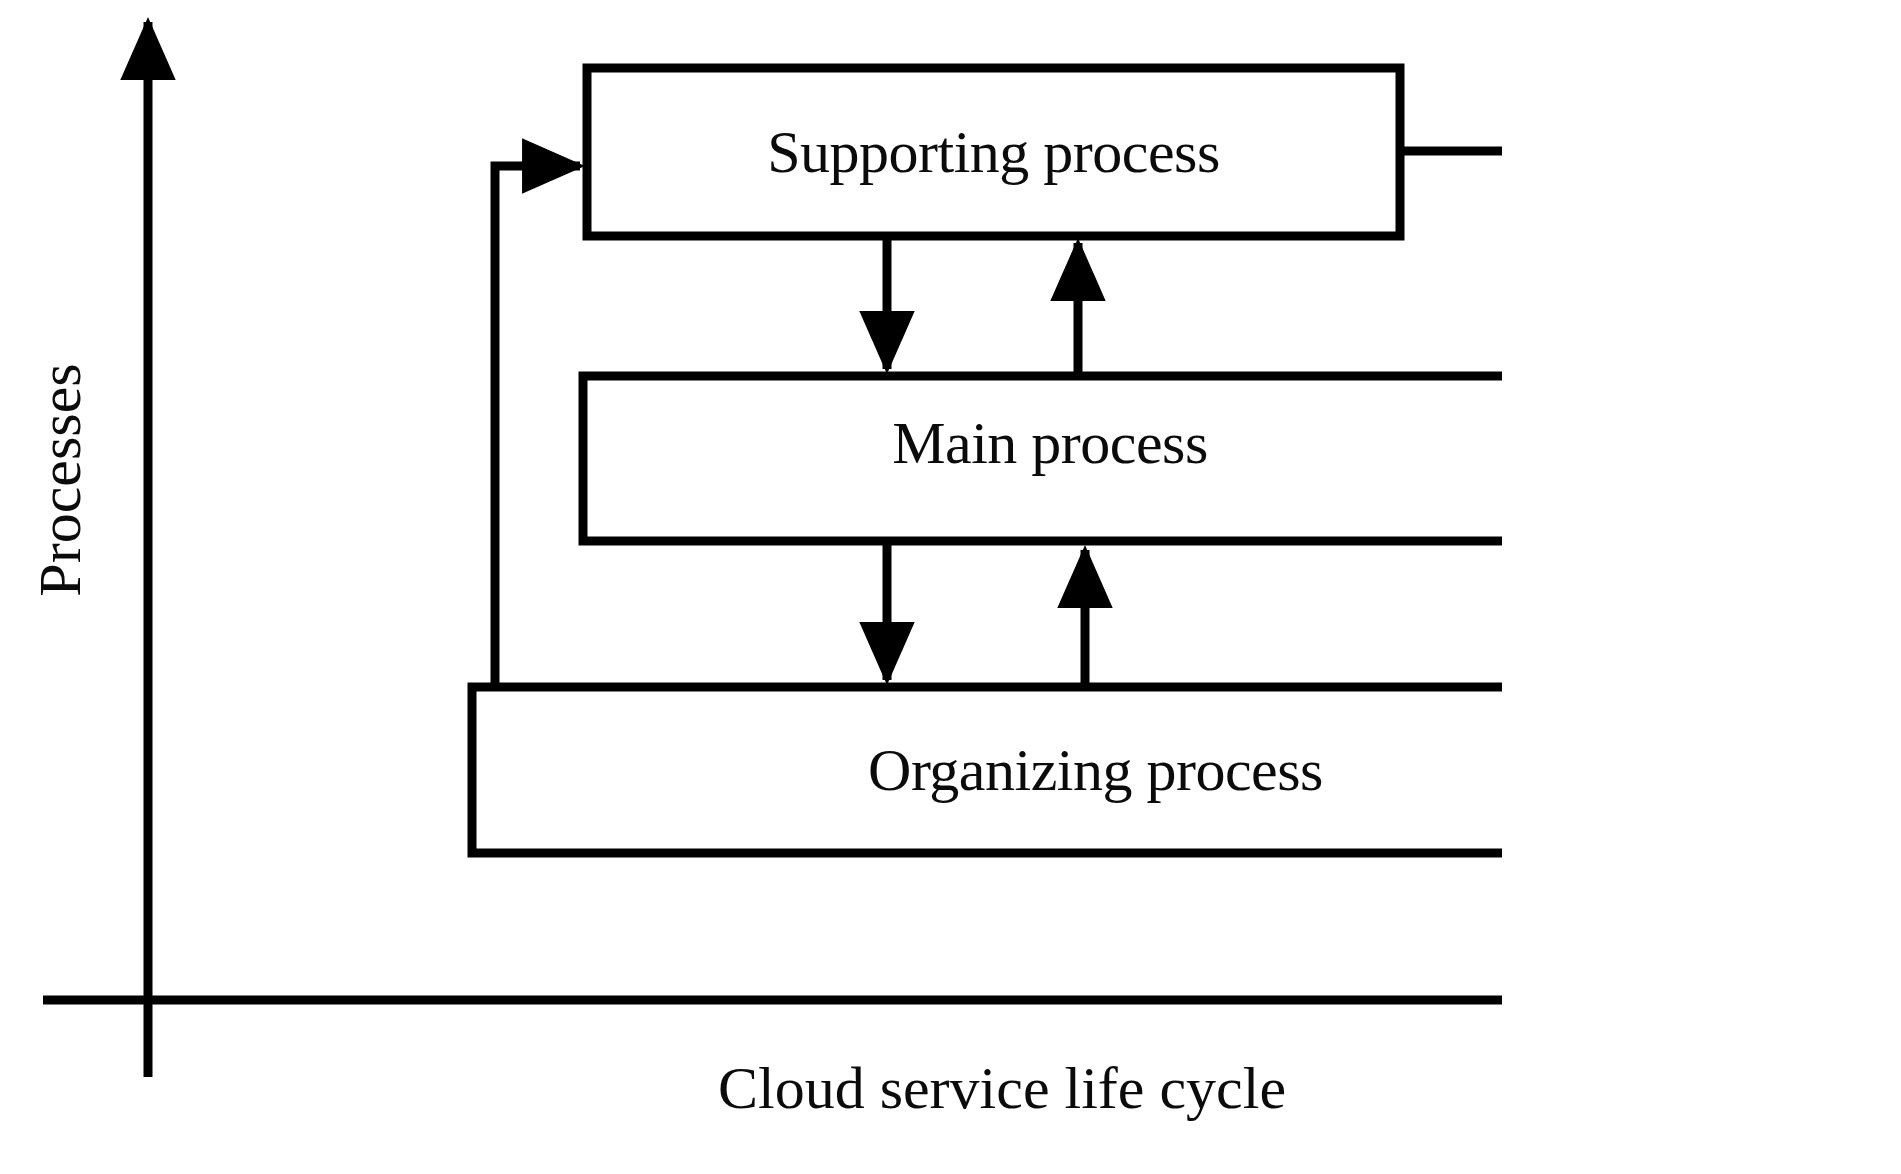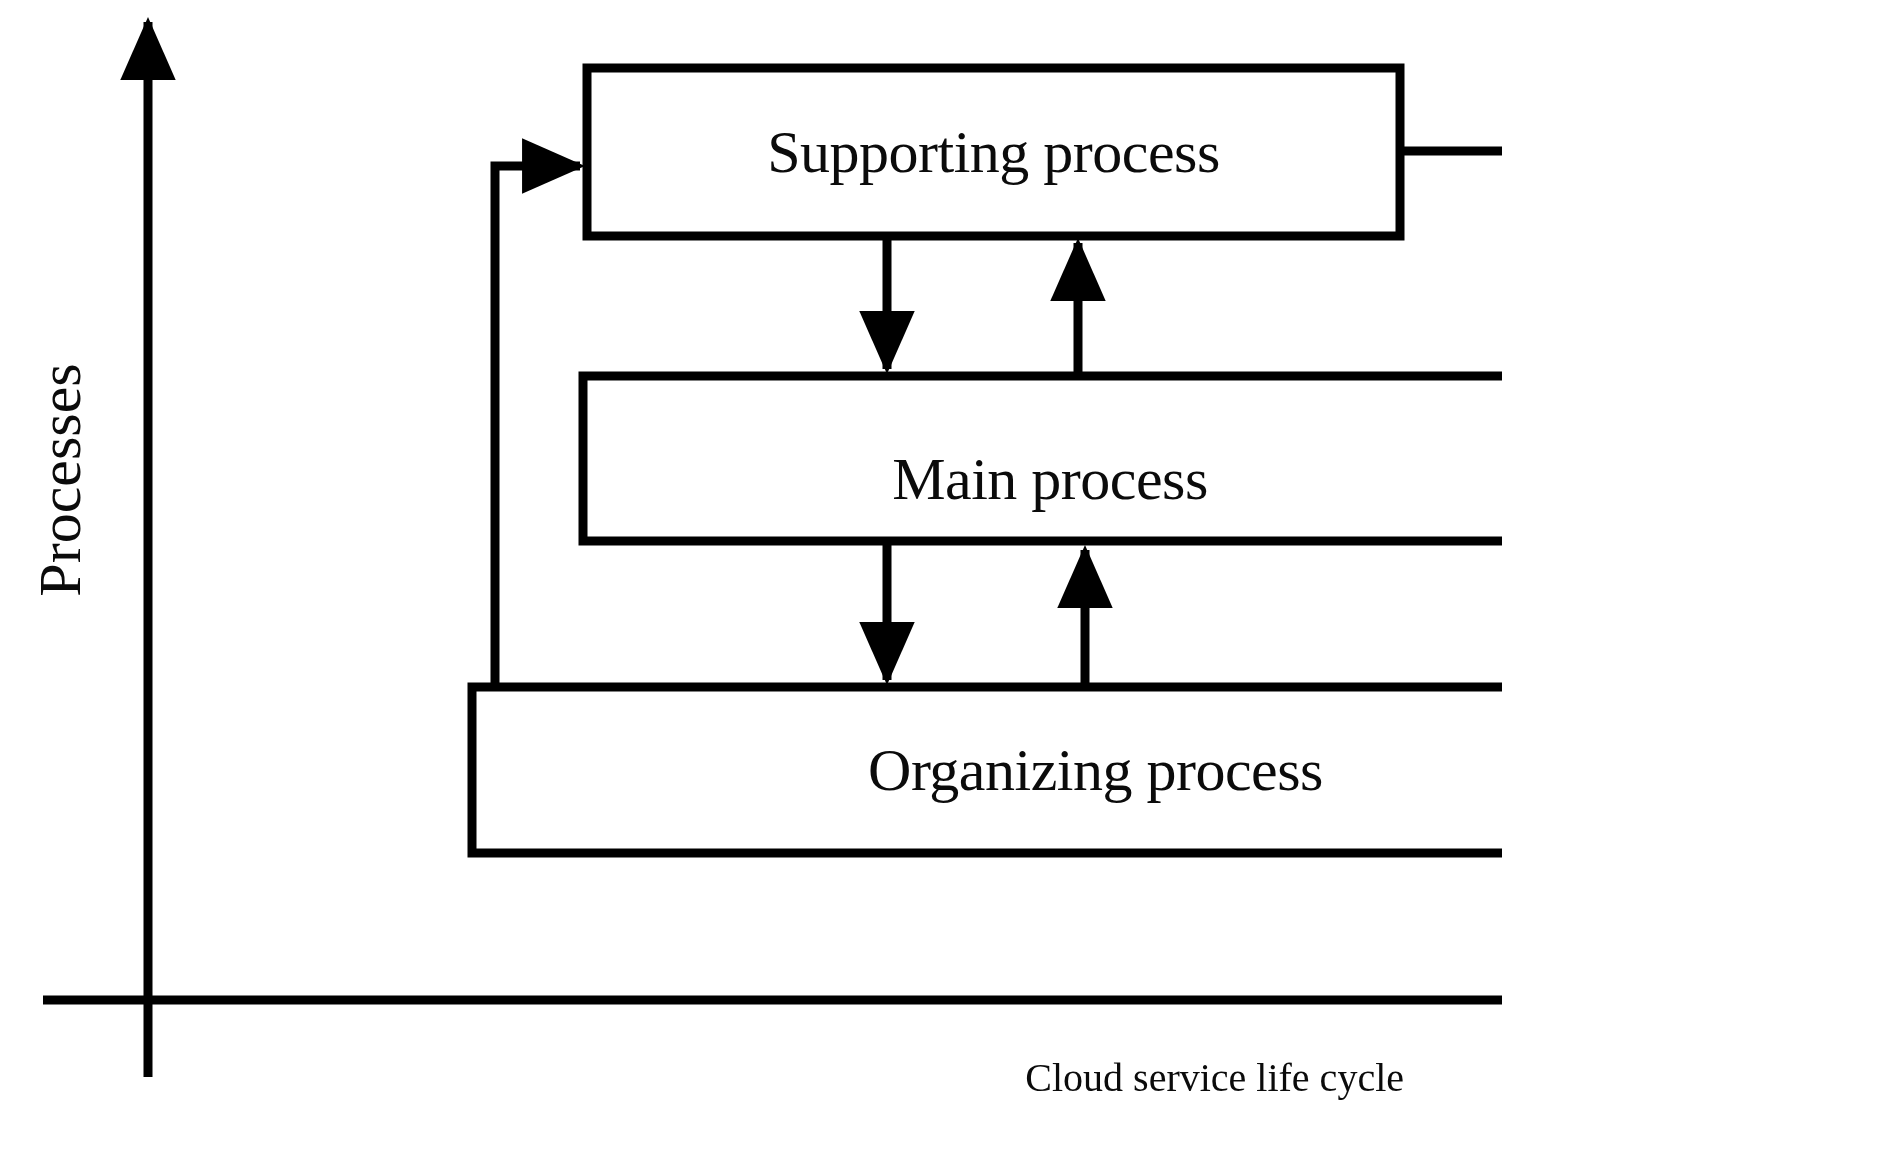--- a/index.html
+++ b/index.html
@@ -29,32 +29,32 @@
     justify-content: center;
     color: #0b0b0b;
     font-family: "Liberation Serif", "DejaVu Serif", serif;
     font-size: 60px;
     line-height: 1;
     letter-spacing: -0.5px;
     white-space: nowrap;
     pointer-events: none;
   }
   #label-supporting { left: 587px; top: 68px;  width: 813px; height: 168px; }
-  #label-main       { left: 583px; top: 396px; width: 934px; height: 165px; text-align: center; }
+  #label-main       { left: 583px; top: 360px; width: 934px; height: 165px; text-align: center; }
   #label-organizing { left: 499px; top: 687px; width: 1193px; height: 166px; }
 
   #axis-x-title {
     position: absolute;
     left: 600px;
     top: 1058px;
     width: 804px;
-    text-align: right;
+    text-align: center;
     color: #0b0b0b;
     font-family: "Liberation Serif", "DejaVu Serif", serif;
-    font-size: 40px;
+    font-size: 60px;
     line-height: 1;
     white-space: nowrap;
   }
   #axis-y-title {
     position: absolute;
     left: -170px;
     top: 450px;
     width: 460px;
     text-align: center;
     color: #0b0b0b;

